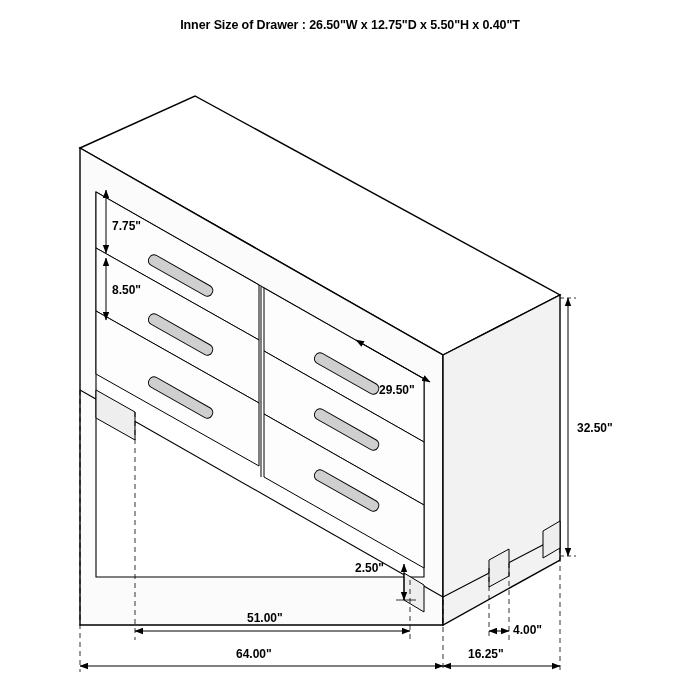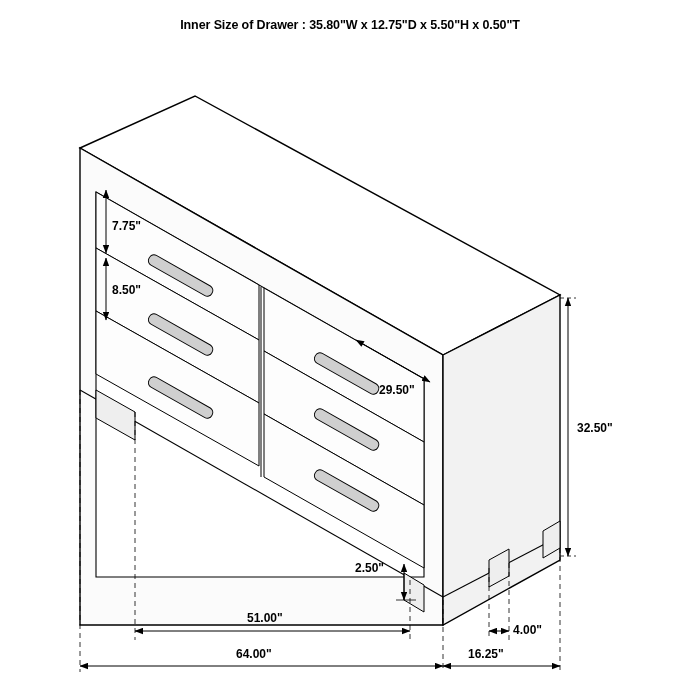--- a/index.html
+++ b/index.html
@@ -39,21 +39,21 @@
     font-weight: bold;
     color: #000000;
     white-space: nowrap;
   }
 </style>
 </head>
 <body>
 
 <div id="page">
 
-  <div id="title">Inner Size of Drawer : 35.80"W x 12.75"D x 5.50"H x 0.50"T</div>
+  <div id="title">Inner Size of Drawer : 26.50"W x 12.75"D x 5.50"H x 0.40"T</div>
 
   <svg id="drawing" viewBox="0 0 700 700">
     <defs>
       <marker id="arrEnd" markerWidth="9" markerHeight="9" refX="8" refY="3.2" orient="auto" markerUnits="strokeWidth">
         <path d="M0,0 L8.5,3.2 L0,6.4 z" fill="#000"></path>
       </marker>
       <marker id="arrStart" markerWidth="9" markerHeight="9" refX="0.5" refY="3.2" orient="auto" markerUnits="strokeWidth">
         <path d="M8.5,0 L0,3.2 L8.5,6.4 z" fill="#000"></path>
       </marker>
     </defs>

